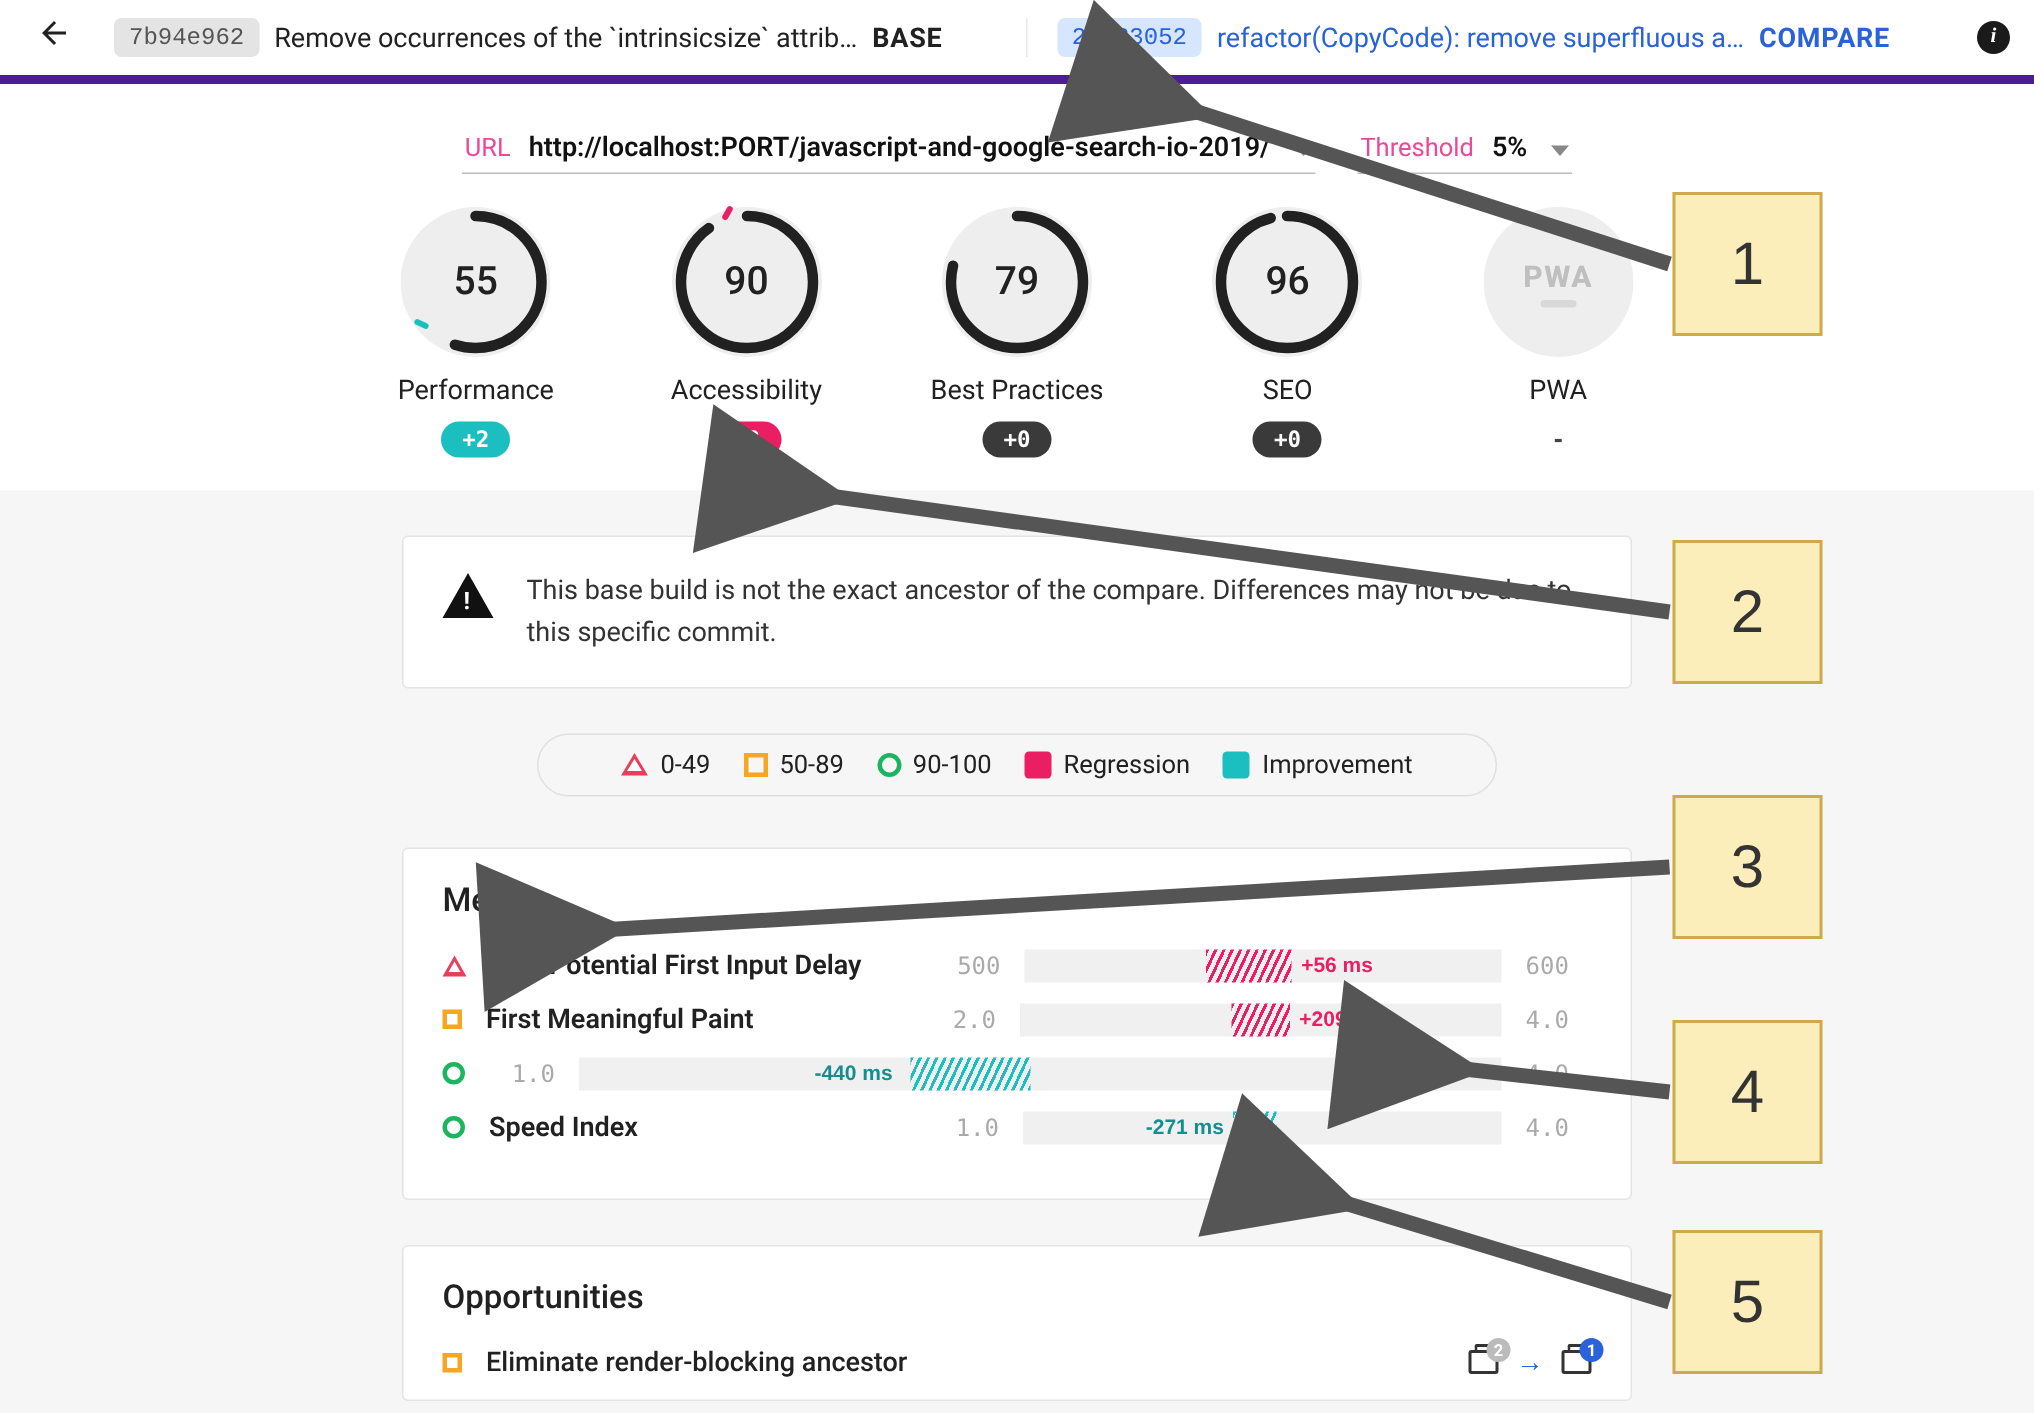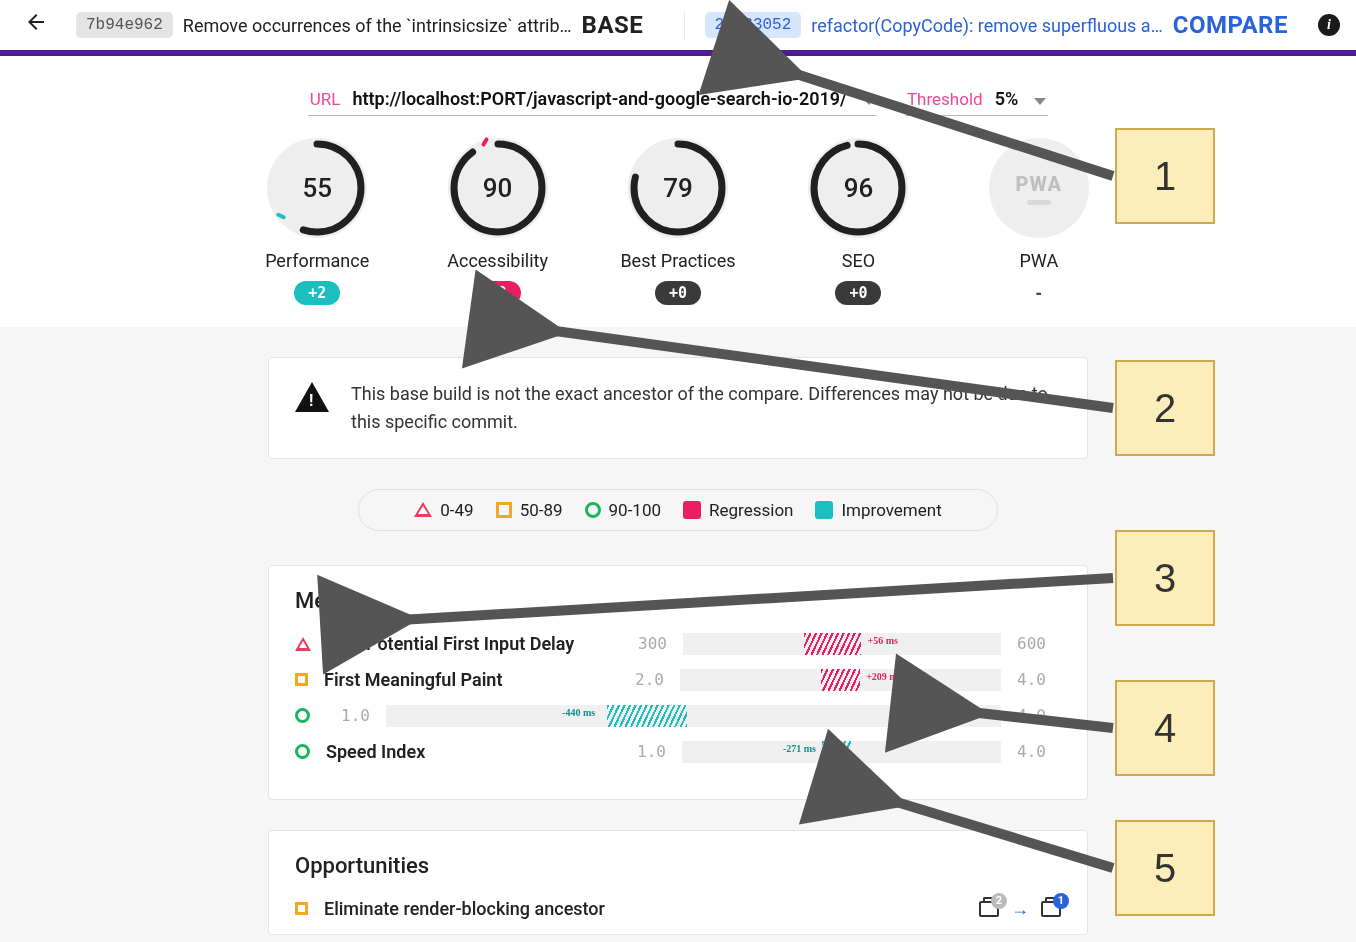--- a/index.html
+++ b/index.html
@@ -45,21 +45,21 @@
   .build-msg {
     font-size: 18px;
     white-space: nowrap;
     overflow: hidden;
     text-overflow: ellipsis;
     color: #212121;
   }
   .build-msg.compare { color: #2a62d9; }
   .build-tag {
     font-weight: 700;
-    font-size: 24px;
+    font-size: 18px;
     letter-spacing: 0.5px;
     white-space: nowrap;
   }
   .build-tag.compare { color: #2a62d9; }
   .info-dot {
     width: 22px; height: 22px; border-radius: 50%;
     background: #1a1a1a; color: #fff;
     font-family: serif; font-style: italic; font-weight: bold;
     font-size: 14px; line-height: 22px; text-align: center;
     margin-left: 6px; flex-shrink:0;
@@ -117,21 +117,21 @@
 
   .section-title{font-size:22px;font-weight:500;margin-bottom:20px;}
   .metric-row{display:flex;align-items:center;gap:16px;margin-bottom:14px;}
   .metric-name{font-size:18px;font-weight:600;flex:0 0 280px;}
   .metric-min,.metric-max{font-family:"SFMono-Regular",Consolas,monospace;color:#aaa;font-size:16px;width:44px;text-align:right;}
   .metric-max{text-align:left;}
   .bar{flex:1;height:22px;background:#f0f0f0;position:relative;}
   .hatch{position:absolute;top:0;bottom:0;}
   .hatch.reg{background:repeating-linear-gradient(115deg,#ea1e63 0,#ea1e63 2px,transparent 2px,transparent 5px);}
   .hatch.imp{background:repeating-linear-gradient(115deg,#1cbfbf 0,#1cbfbf 2px,transparent 2px,transparent 5px);}
-  .bar-label{position:absolute;top:2px;font-size:10px;font-weight:700;font-family:Liberation Serif, serif;}
+  .bar-label{position:absolute;top:2px;font-size:14px;font-weight:700;font-family:Liberation Sans, sans-serif;}
   .bar-label.reg{color:#ea1e63;}
   .bar-label.imp{color:#148f8f;}
 
   .opp-row{display:flex;align-items:center;gap:16px;}
   .opp-name{font-size:18px;font-weight:500;flex:1;}
   .opp-icons{display:flex;align-items:center;gap:12px;font-size:18px;}
   .tab-ic{position:relative;width:20px;height:16px;border:2px solid #333;border-radius:2px;}
   .tab-ic::before{content:"";position:absolute;top:-6px;left:2px;width:8px;height:4px;border:2px solid #333;border-bottom:none;border-radius:2px 2px 0 0;}
   .tab-badge{position:absolute;top:-10px;right:-10px;width:16px;height:16px;border-radius:50%;font-size:11px;color:#fff;display:flex;align-items:center;justify-content:center;font-weight:700;}
   .tab-badge.g{background:#bbb;}
@@ -275,21 +275,21 @@
         <span>Improvement</span>
       </div>
   </div>
 
   <div class="card">
     <div class="section-title">Metrics</div>
 
     <div class="metric-row">
       <span class="shape tri-sm"></span>
       <span class="metric-name">Max Potential First Input Delay</span>
-      <span class="metric-min">300</span>
+      <span class="metric-min">500</span>
       <div class="bar">
         <div class="hatch reg" style="left:38%;width:18%;"></div>
         <span class="bar-label reg" style="left:58%;">+56 ms</span>
       </div>
       <span class="metric-max">600</span>
     </div>
 
     <div class="metric-row">
       <span class="shape sq-sm"></span>
       <span class="metric-name">First Meaningful Paint</span>

